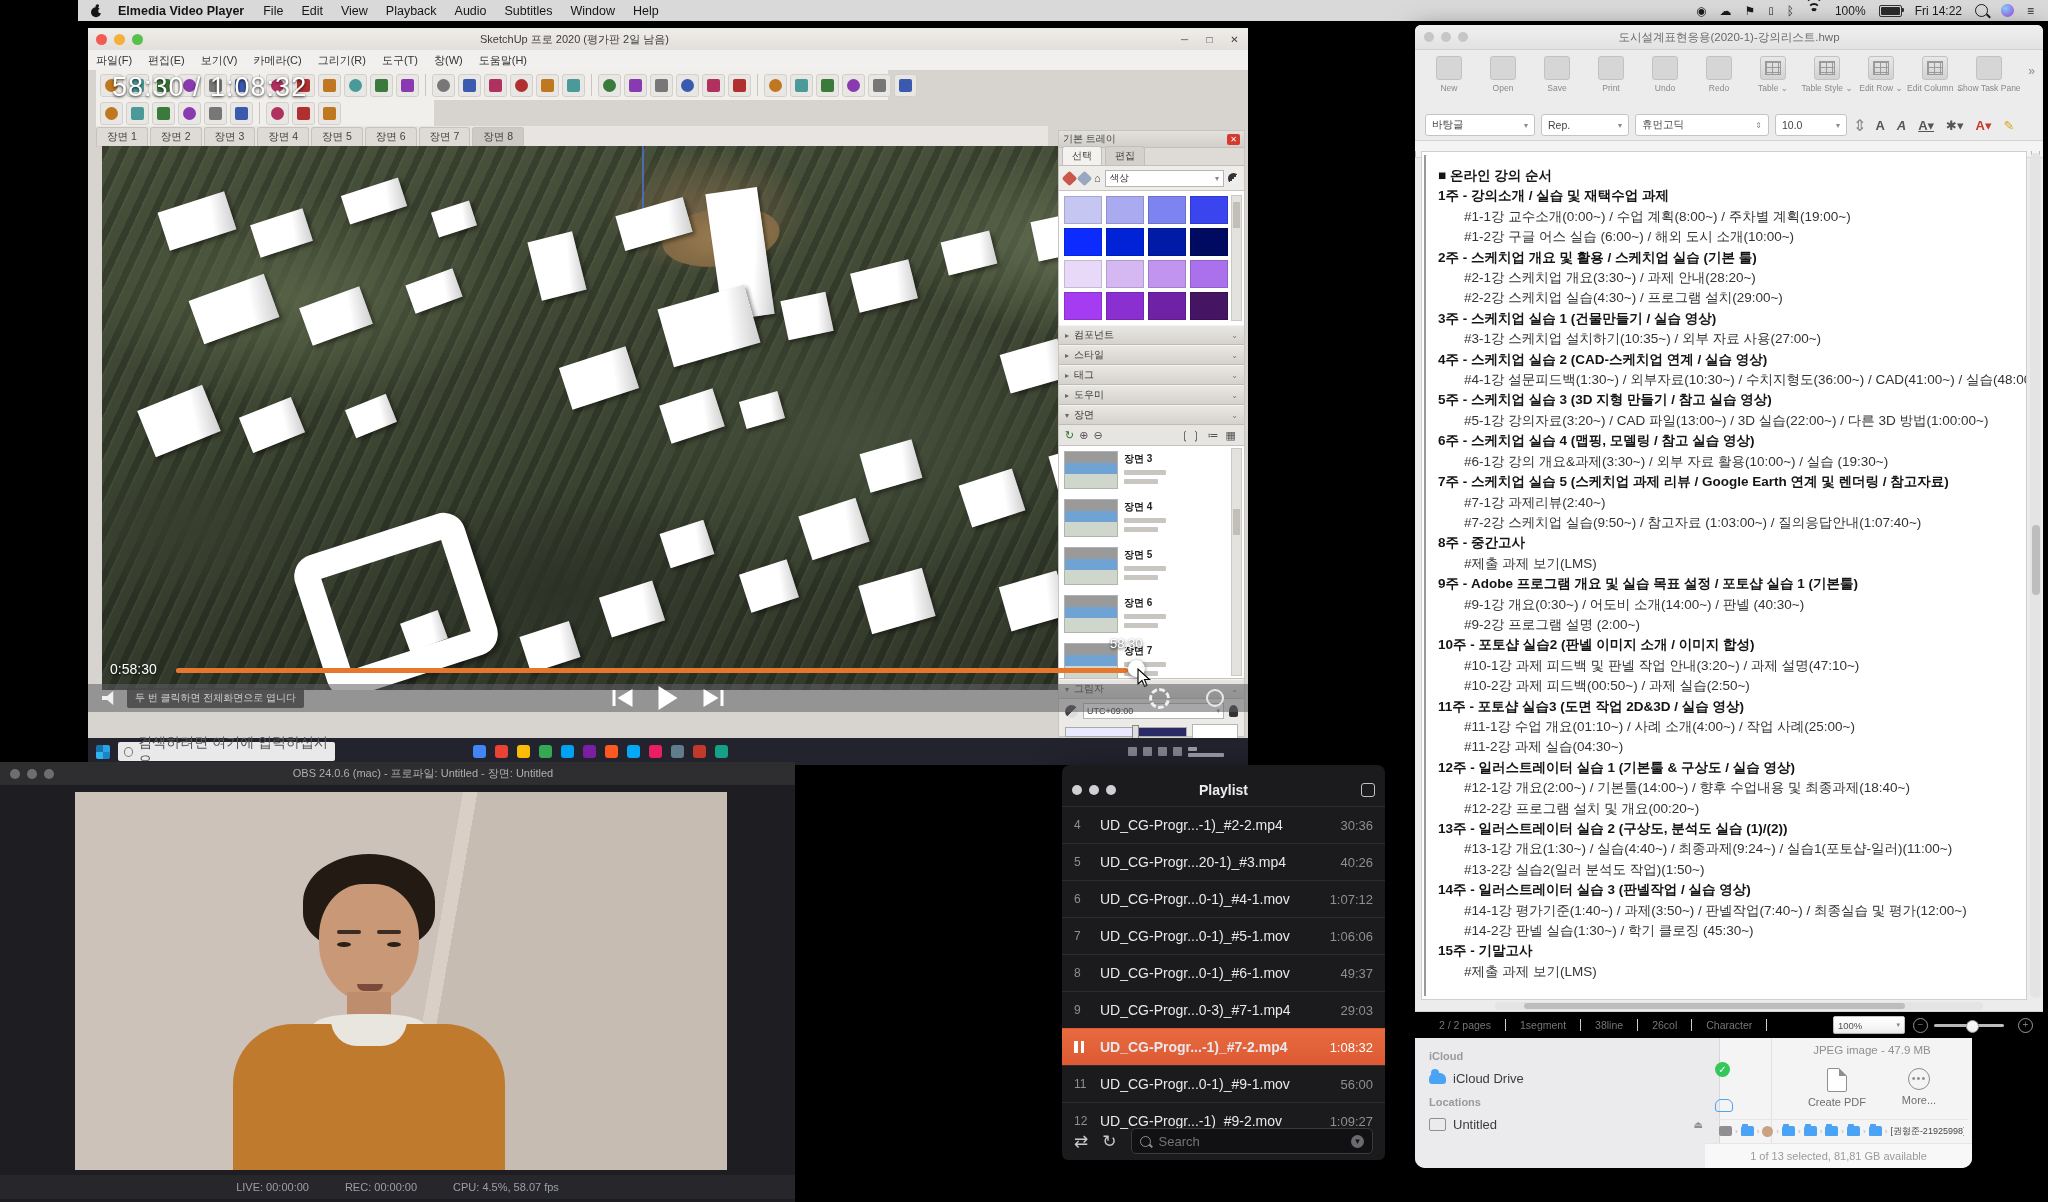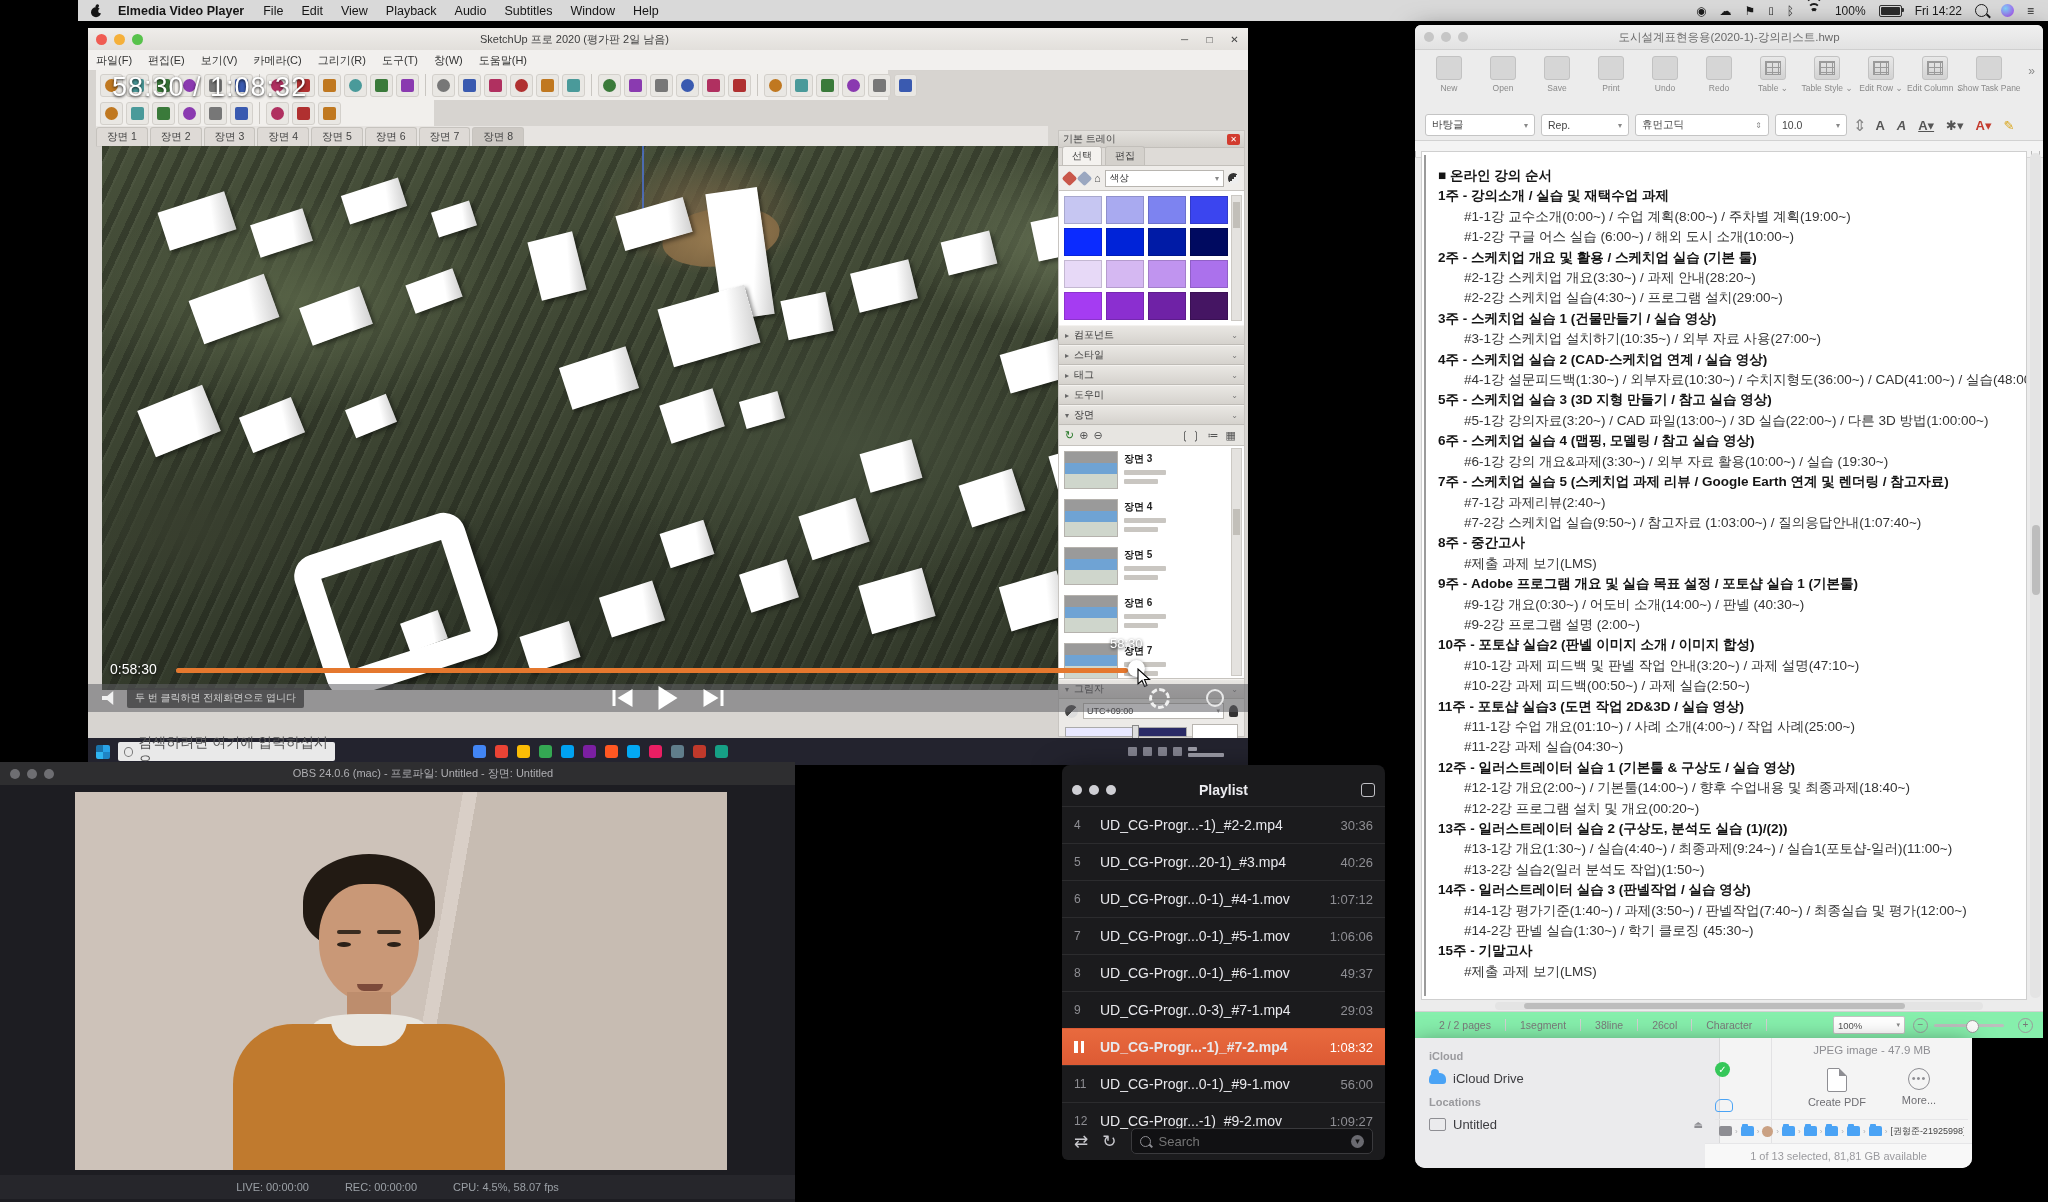--- a/index.html
+++ b/index.html
@@ -194,21 +194,21 @@
   #hwp-doc{position:absolute;left:6px;right:16px;top:126px;bottom:38px;background:#fff;border:1px solid #cfcfcf;overflow:hidden;}
   #doc-lines{position:absolute;left:16px;right:4px;top:14px;font-size:13.5px;line-height:20.4px;color:#2d2d2d;white-space:nowrap;}
   #doc-lines .w{font-weight:bold;color:#141414;}
   #doc-lines .t{font-weight:bold;color:#141414;}
   #doc-lines .i{padding-left:26px;color:#333;}
   #doc-edge{position:absolute;left:9px;top:130px;bottom:42px;width:2px;background:#9a9a9a;}
   #hwp-vscroll{position:absolute;right:2px;top:128px;bottom:40px;width:11px;background:#e4e4e4;border-radius:5px;}
   #hwp-vscroll b{position:absolute;left:1.5px;right:1.5px;top:44%;height:70px;background:#bdbdbd;border-radius:4px;}
   #hwp-hscroll{position:absolute;left:80px;right:60px;bottom:28px;height:8px;background:#e4e4e4;border-radius:4px;}
   #hwp-hscroll b{position:absolute;top:1px;bottom:1px;left:6%;width:78%;background:#bdbdbd;border-radius:3px;}
-  #hwp-status{position:absolute;left:0;right:0;bottom:0;height:26px;background:#86efac;border-top:1px solid #d2d2d2;
+  #hwp-status{position:absolute;left:0;right:0;bottom:0;height:26px;background:#000000;border-top:1px solid #d2d2d2;
               display:flex;align-items:center;font-size:10.5px;color:#7a7a7a;padding:0 10px;gap:0;}
   #hwp-status .st{padding:0 14px;border-right:1px solid #d2d2d2;}
   #hwp-status .zbox{margin-left:auto;width:62px;height:16px;background:#fff;border:1px solid #c4c4c4;border-radius:2px;
                     display:flex;align-items:center;justify-content:space-between;padding:0 4px;font-size:9.5px;color:#555;}
   .zctl{width:13px;height:13px;border:1px solid #9a9a9a;border-radius:50%;color:#777;font-size:10px;line-height:11px;text-align:center;margin-left:8px;}
   #ztrack{width:70px;height:3px;background:#bdbdbd;border-radius:2px;position:relative;margin:0 6px;}
   #ztrack i{position:absolute;left:46%;top:-4px;width:11px;height:11px;border-radius:50%;background:#fafafa;border:1px solid #9a9a9a;}
   
   #finder-win{left:1415px;top:1038px;width:557px;height:130px;background:#f4f4f4;border-radius:0 0 10px 10px;
               box-shadow:0 6px 24px rgba(0,0,0,.5);overflow:hidden;}

